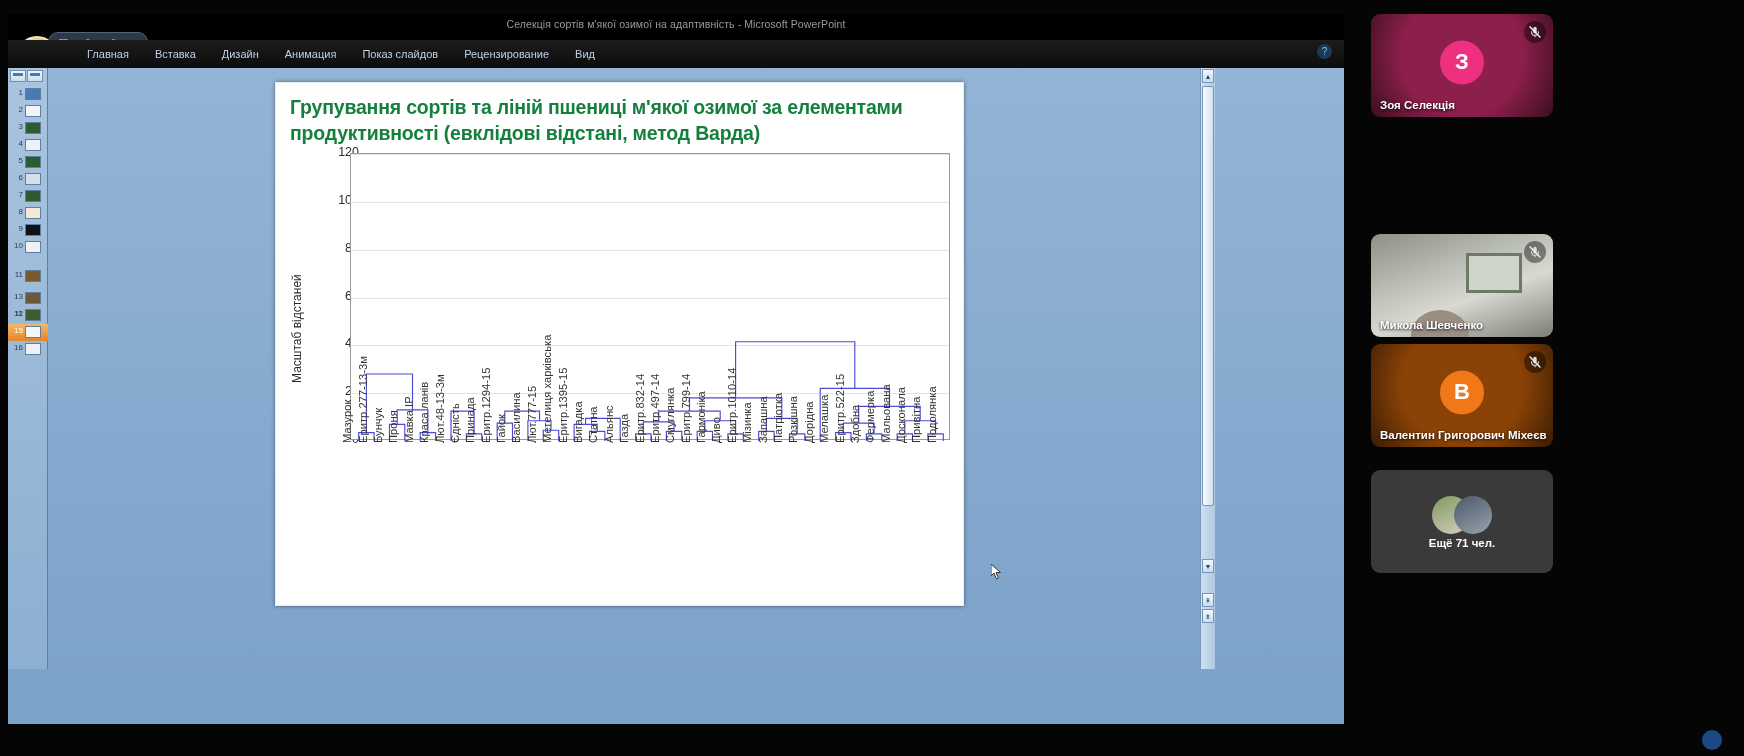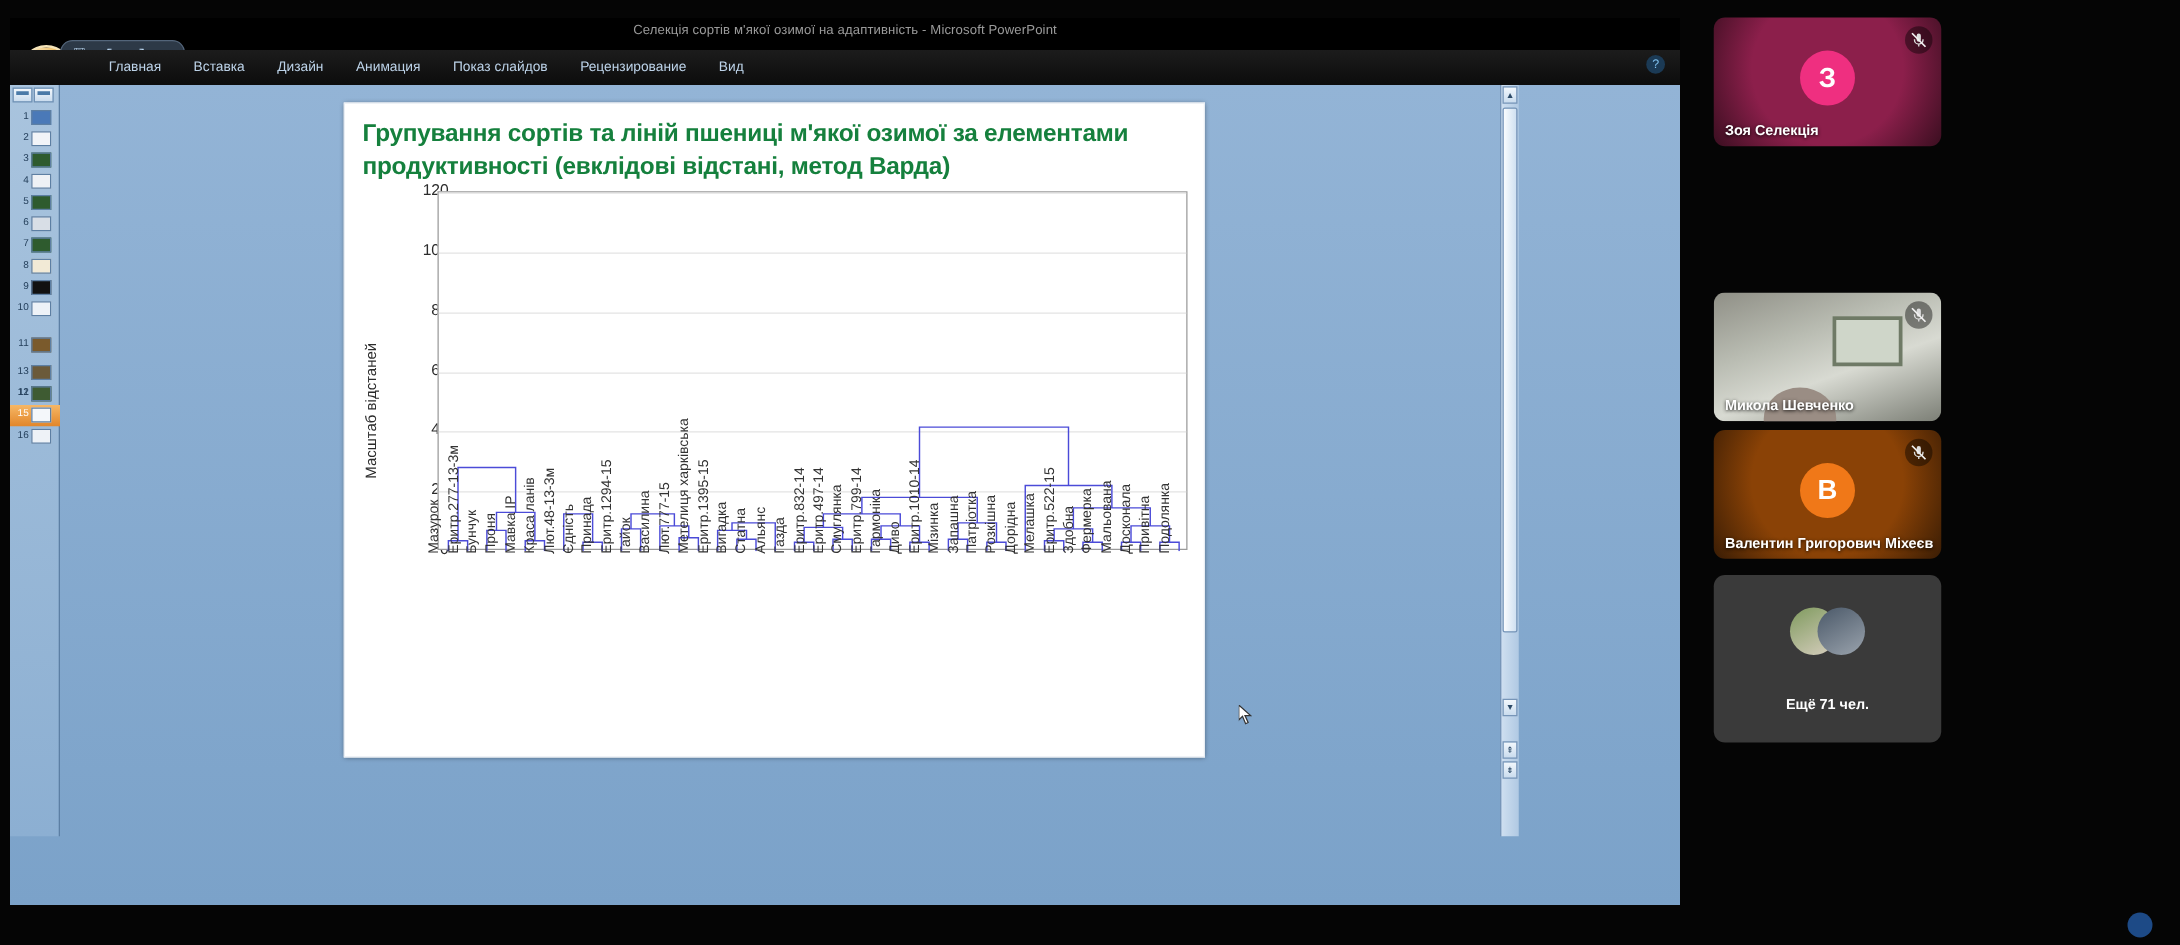--- a/index.html
+++ b/index.html
@@ -399,21 +399,21 @@
         <div class="mic-off">
     <svg width="14" height="14" viewBox="0 0 14 14">
       <path d="M7 1.8a1.7 1.7 0 0 1 1.7 1.7v3.2A1.7 1.7 0 0 1 7 8.4a1.7 1.7 0 0 1-1.7-1.7V3.5A1.7 1.7 0 0 1 7 1.8z" fill="#ddd"></path>
       <path d="M3.6 6.3v.6a3.4 3.4 0 0 0 6.8 0v-.6" stroke="#ddd" stroke-width="1.1" fill="none"></path>
       <path d="M7 10.3v1.9" stroke="#ddd" stroke-width="1.1"></path>
       <path d="M1.6 1.6 L12.4 12.4" stroke="#f2f2f2" stroke-width="1.4"></path>
     </svg>
         </div>
         <div class="tile-name">Валентин Григорович Міхеєв</div>
       </div>
-      <div class="tile more-tile" style="top: 446px; height: 134px;">
+      <div class="tile more-tile" style="top: 456px; height: 103px;">
         <div class="more-avs">
     <div style="left:0;background:linear-gradient(150deg,#7f9a5e,#d8cfc0)"></div>
     <div style="left:22px;background:linear-gradient(150deg,#4a5868,#9aa3ad)"></div>
   </div>
   <div class="more-txt">Ещё 71 чел.</div>
       </div>
     </div>
   <div class="taskbar-dot"></div>
 
 </div>

